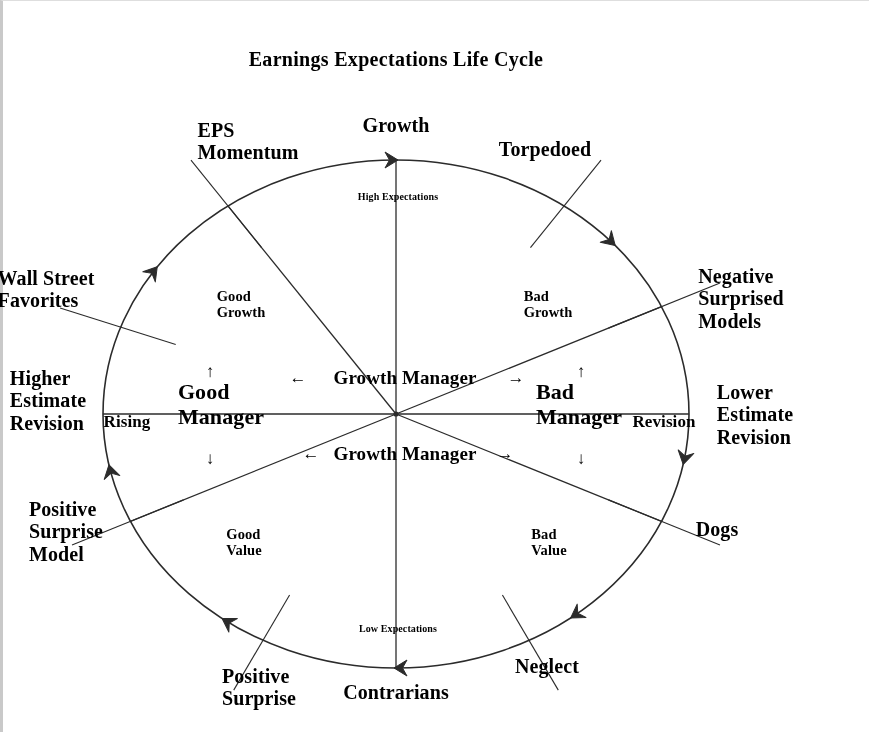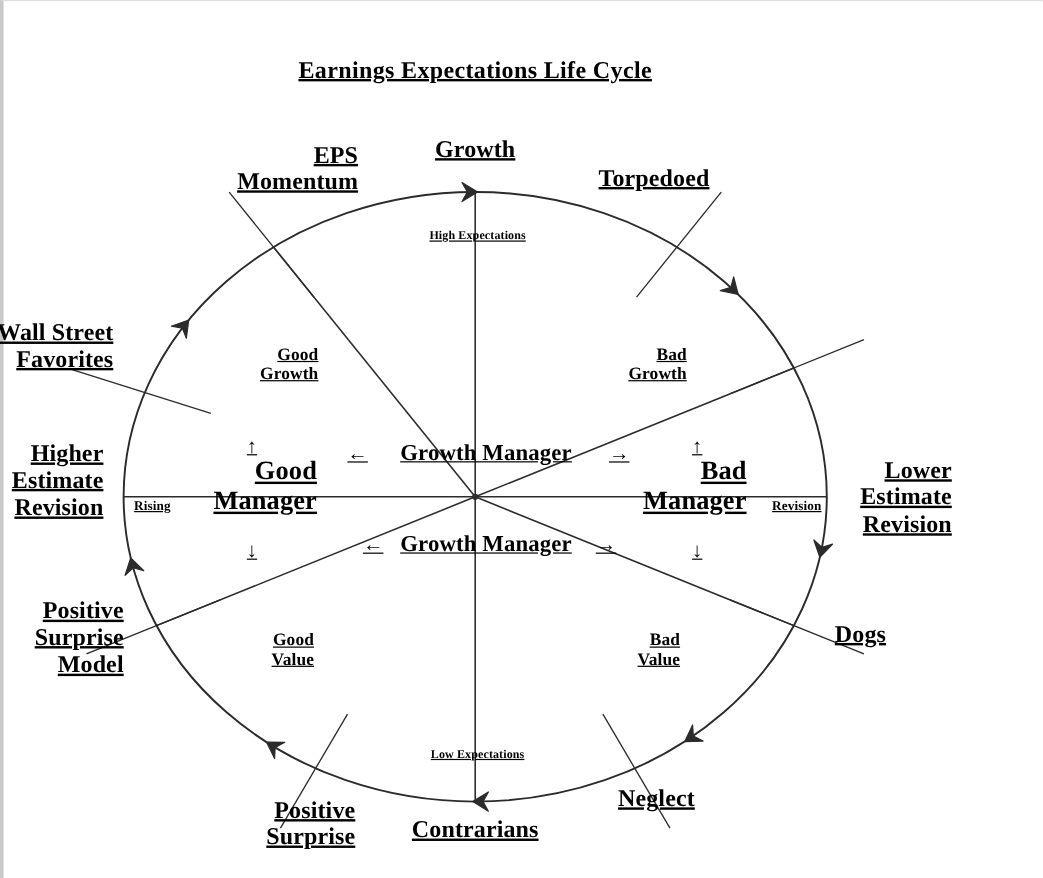--- a/index.html
+++ b/index.html
@@ -13,34 +13,33 @@
     position:absolute;inset:0;
     border-left:3px solid #c9c9c9;
     border-top:1px solid #dedede;
     box-sizing:border-box;
     background:#fff;
   }
   svg{position:absolute;left:0;top:0;}
   .lbl{
     position:absolute;
     font-weight:bold;
-    text-align:right;
+    text-align:left;
     line-height:1.12;
     white-space:pre-line;
     transform:translate(-50%,-50%);
     letter-spacing:.1px;
-    text-decoration:underline;
   }
   .t-title{font-size:20px;letter-spacing:.3px;}
   .t-outer{font-size:20px;}
   .t-quad{font-size:14.5px;}
   .t-band{font-size:10px;}
   .t-mgr{font-size:22px;}
   .t-axis{font-size:19px;}
-  .t-small{font-size:11px;}
+  .t-small{font-size:17px;}
 </style>
 </head>
 <body>
 
 <div id="page-frame">
 
   <svg id="diagram" width="869" height="732" aria-hidden="true">
       <ellipse cx="393" cy="413" rx="293" ry="254" fill="none" stroke="#2b2b2b" stroke-width="1.6"></ellipse>
       <line x1="393" y1="413" x2="393" y2="159" stroke="#2b2b2b" stroke-width="1.3"></line>
       <line x1="393" y1="413" x2="224.94210414914357" y2="204.93538075059604" stroke="#2b2b2b" stroke-width="1.3"></line>
@@ -132,15 +131,18 @@
 Surprise
 Model</div>
   <div class="lbl t-outer" style="left:256px;top:686px;">Positive
 Surprise</div>
   <div class="lbl t-outer" style="left:393px;top:691px;">Contrarians</div>
   <div class="lbl t-outer" style="left:544px;top:665px;">Neglect</div>
   <div class="lbl t-outer" style="left:714px;top:528px;">Dogs</div>
   <div class="lbl t-outer" style="left:752px;top:414px;">Lower
 Estimate
 Revision</div>
+  <div class="lbl t-outer" style="left:738px;top:298px;">Negative
+Surprised
+Models</div>
   <div class="lbl t-outer" style="left:542px;top:148px;">Torpedoed</div>
 
 </div>
 
 </body></html>

